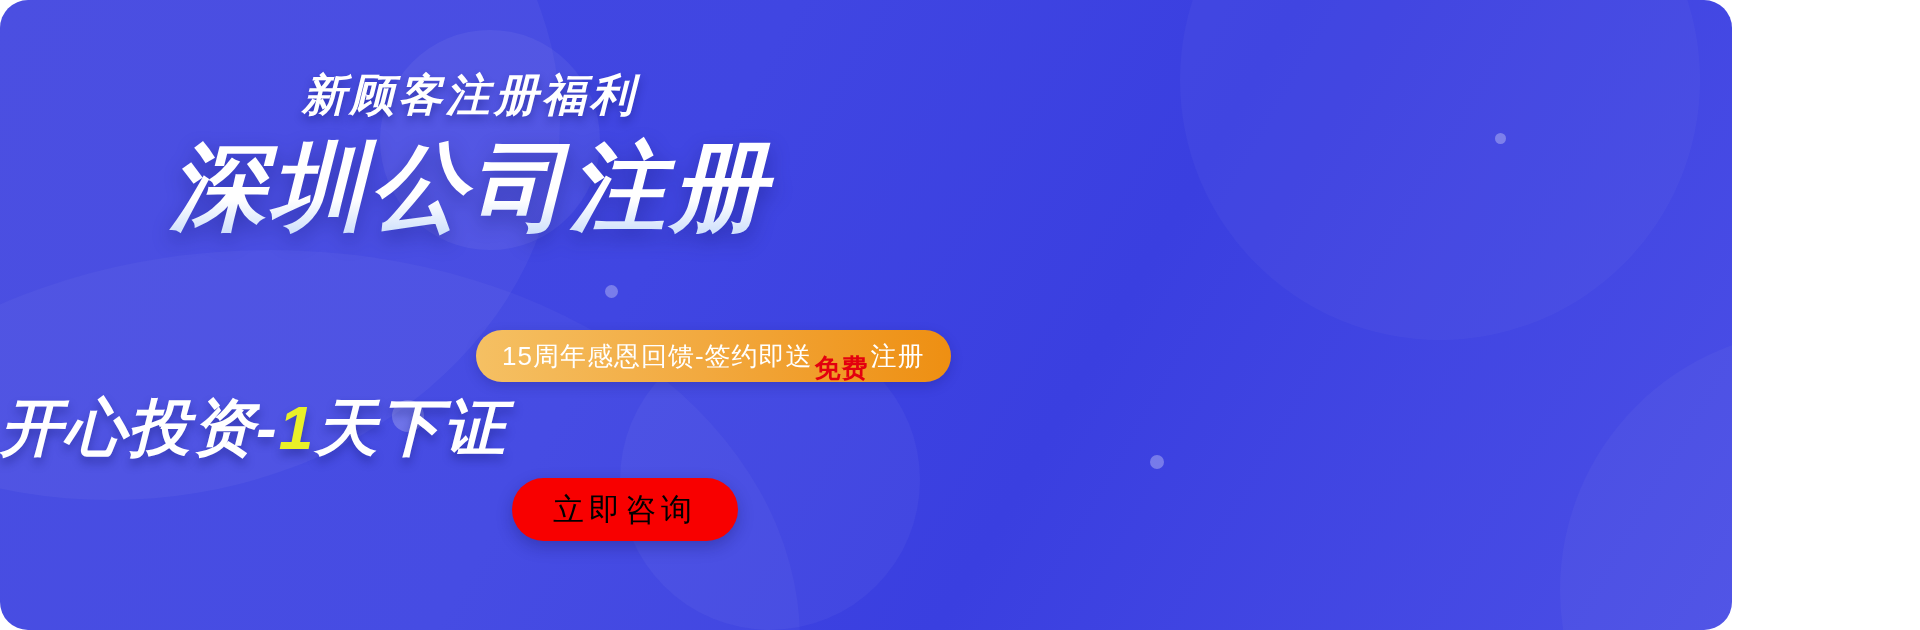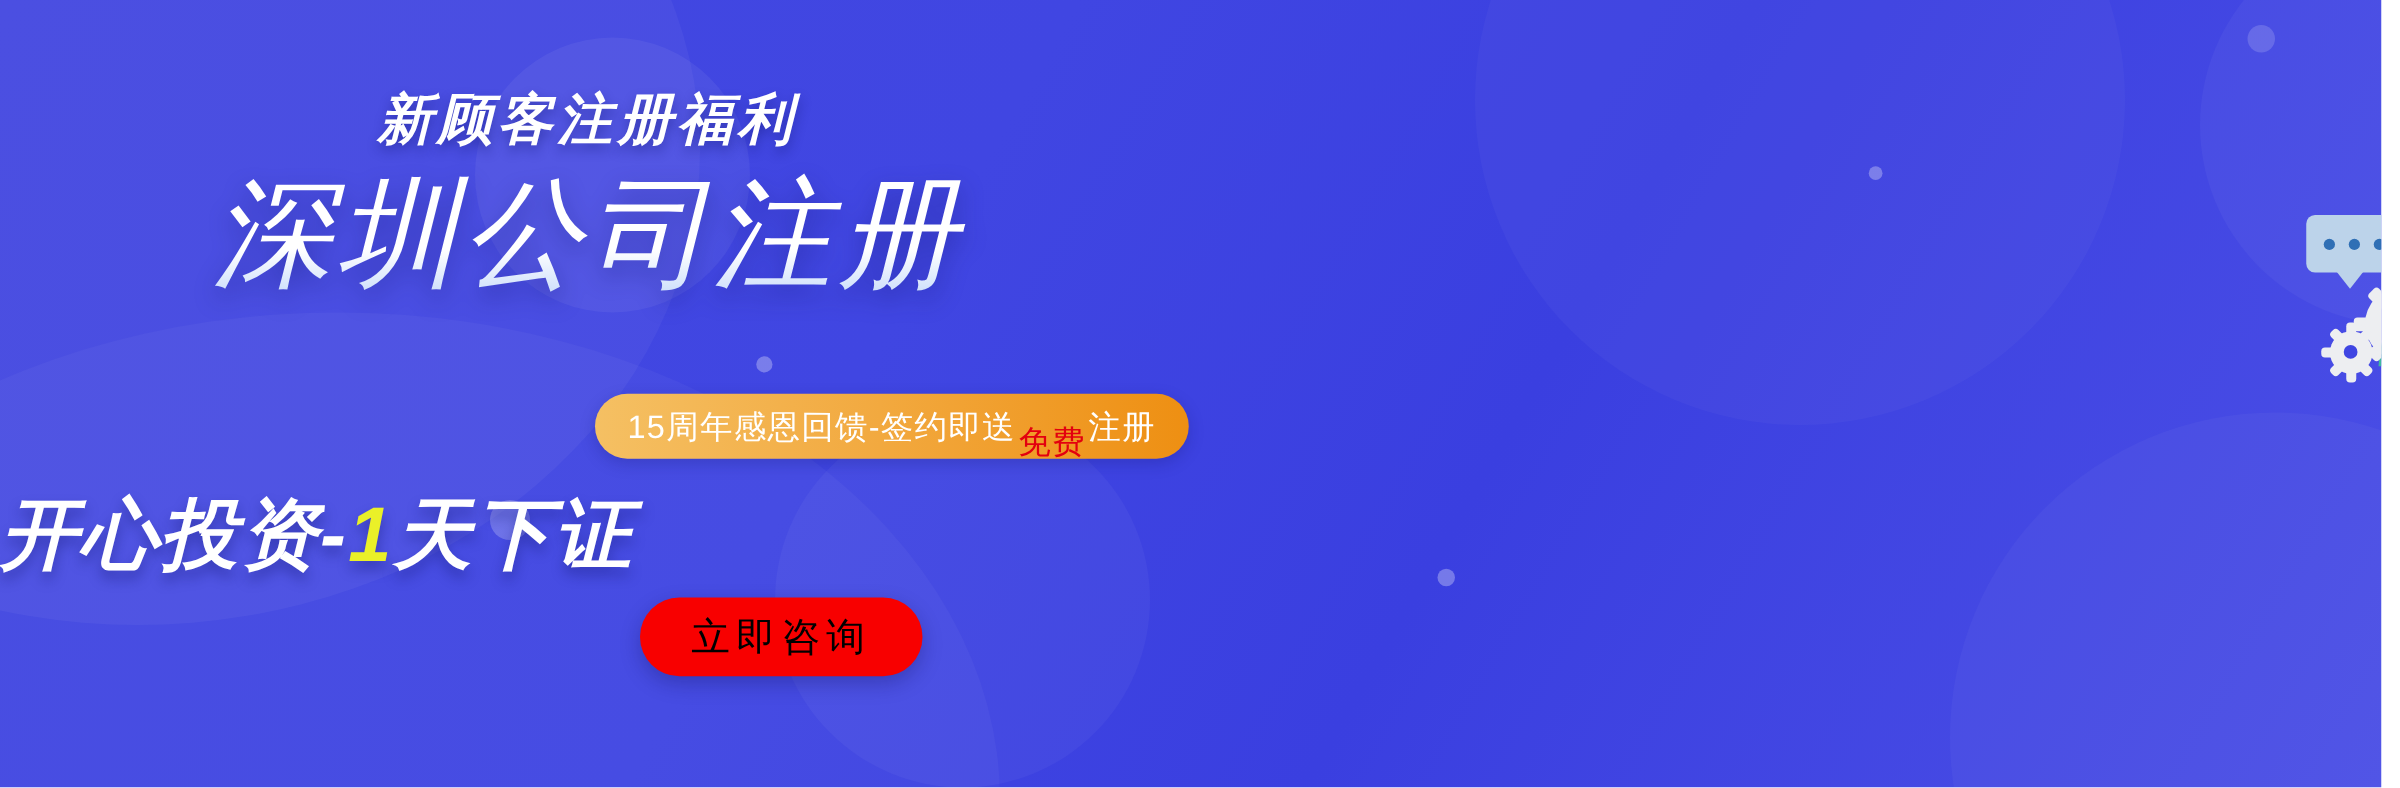--- a/index.html
+++ b/index.html
@@ -3,23 +3,24 @@
 <meta charset="utf-8">
 <style>
   * { box-sizing: border-box; margin: 0; padding: 0; }
   html, body {
     width: 1920px; height: 630px;
     overflow: hidden;
     font-family: "Liberation Sans", "DejaVu Sans", sans-serif;
   }
   #banner {
     position: relative;
-    width: 1905px; height: 630px;
+    width: 1732px; height: 630px;
     background: linear-gradient(120deg, #4348e0 0%, #4046e2 38%, #3a3fe0 62%, #4b4fe6 100%);
     overflow: hidden;
+    border-radius: 28px;
   }
 
   
   .blob { position: absolute; border-radius: 50%; }
   .blob-tl   { left: -340px;  top: -260px;  width: 900px;  height: 760px;  background: rgba(255,255,255,0.045); }
   .blob-bl   { left: -260px;  top: 250px;   width: 1060px; height: 780px;  background: rgba(255,255,255,0.035); }
   .blob-mid  { left: 380px;   top: 30px;    width: 220px;  height: 220px;  background: rgba(255,255,255,0.055); }
   .blob-mid2 { left: 620px;   top: 330px;   width: 300px;  height: 300px;  background: rgba(255,255,255,0.040); }
   .blob-rt   { left: 1180px;  top: -180px;  width: 520px;  height: 520px;  background: rgba(255,255,255,0.030); }
   .blob-rb   { left: 1560px;  top: 330px;   width: 520px;  height: 520px;  background: rgba(255,255,255,0.035); }
@@ -38,40 +39,40 @@
   .kicker {
     position: absolute; left: 0; top: 66px; width: 940px;
     text-align: center;
     font-size: 44px; font-weight: bold; font-style: italic;
     color: #ffffff; letter-spacing: 4px;
     text-shadow: 0 5px 9px rgba(20,24,120,0.45);
   }
   .headline {
     position: absolute; left: 0; top: 124px; width: 940px;
     text-align: center;
-    font-size: 96px; font-weight: normal; font-style: italic;
+    font-size: 96px; font-weight: bold; font-style: italic;
     letter-spacing: 4px;
     color: #ffffff;
     background: linear-gradient(180deg, #ffffff 0%, #ffffff 58%, #cfe0fb 84%, #a8c6f4 100%);
     -webkit-background-clip: text; background-clip: text;
     -webkit-text-fill-color: transparent;
     filter: drop-shadow(0 8px 10px rgba(18,22,110,0.42));
   }
 
   .pill {
-    position: absolute; left: 476px; top: 315px;
+    position: absolute; left: 476px; top: 330px;
     height: 52px; padding: 16px 26px;
     display: flex; align-items: center; justify-content: flex-start;
     border-radius: 26px;
     background: linear-gradient(90deg, #f5c063 0%, #f2a93f 48%, #ee8f12 100%);
     font-size: 26px; color: #ffffff; letter-spacing: 1px;
     box-shadow: 0 4px 12px rgba(20,24,110,0.25);
     white-space: nowrap;
   }
-  .pill .free { color: #e3000f; font-weight: normal; padding: 0 2px; margin-top: 24px; }
+  .pill .free { color: #e3000f; font-weight: bold; padding: 0 2px; margin-top: 24px; }
 
   .subline {
     position: absolute; left: 0; top: 386px; width: 940px;
     font-size: 62px; font-weight: bold; font-style: italic;
     letter-spacing: 2px;
     color: #ffffff;
     text-shadow: 0 6px 10px rgba(18,22,110,0.40);
     white-space: nowrap;
   }
   .subline .num { color: #eaf028; }

